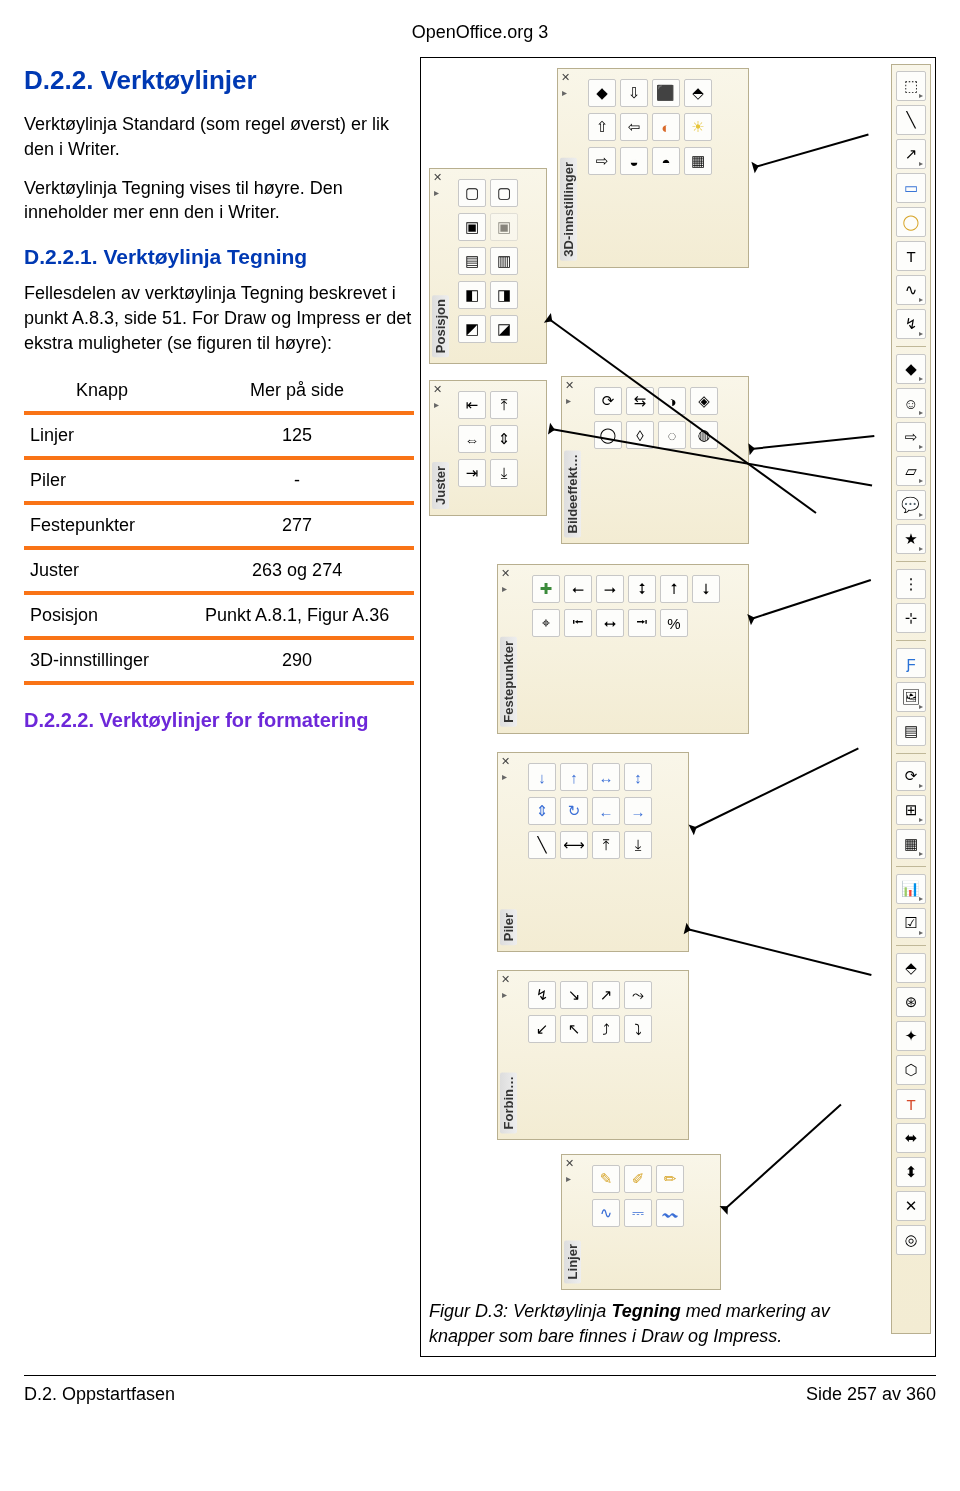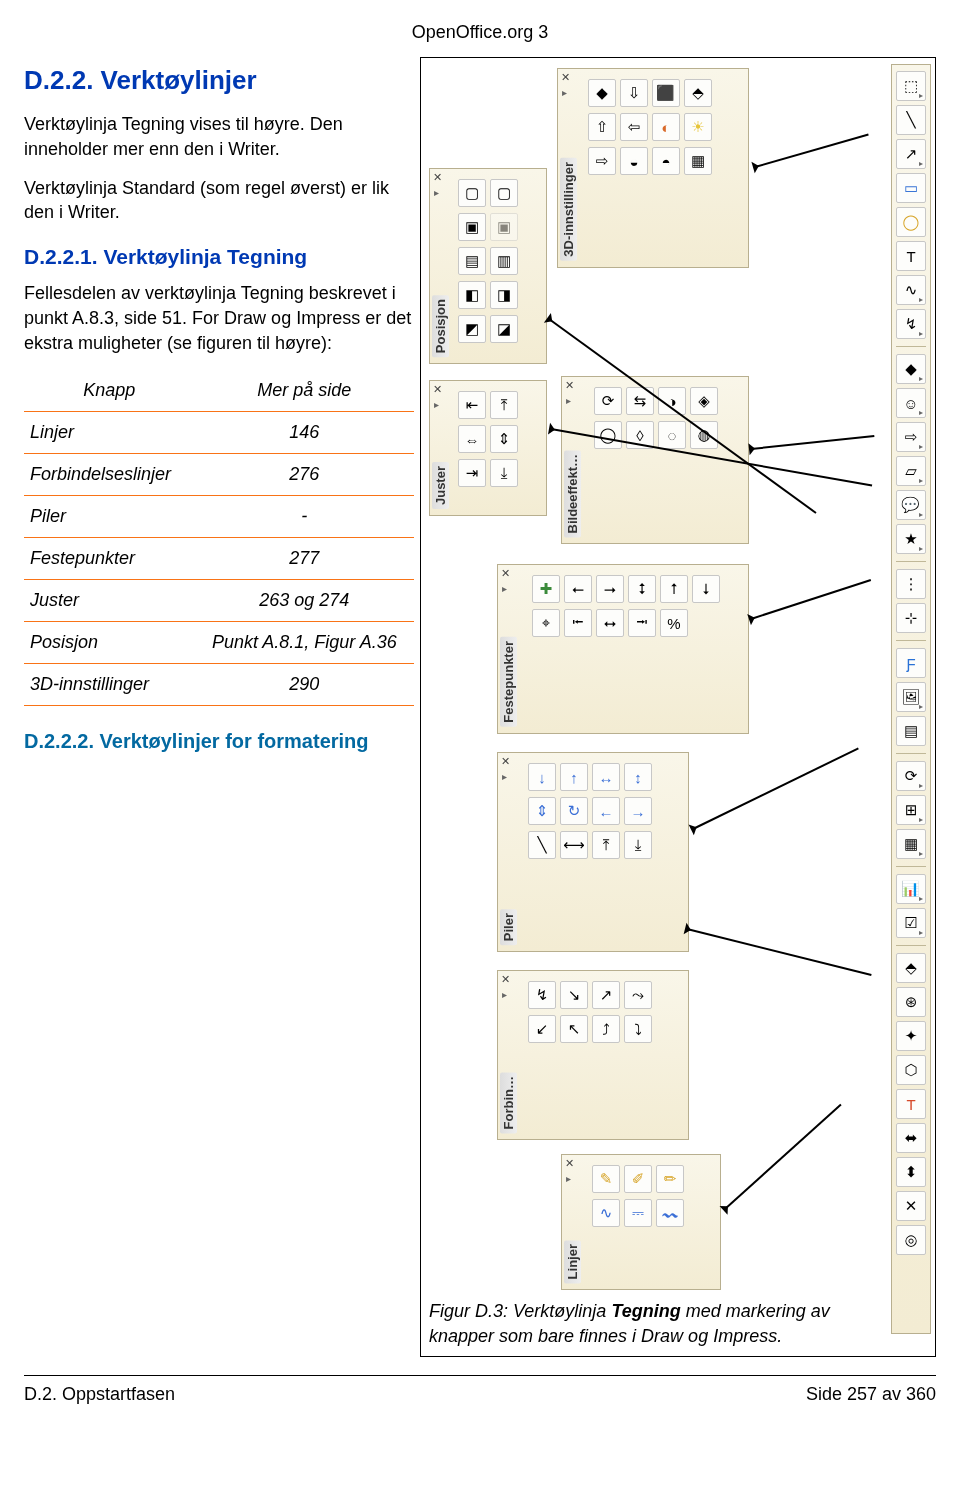--- a/index.html
+++ b/index.html
@@ -42,42 +42,41 @@
     font-weight: bold;
     margin: 8px 0 16px 0;
   }
   h3.blue {
     color: #0039b3;
     font-size: 21px;
     font-weight: bold;
     margin: 20px 0 12px 0;
   }
   h4.blue {
-    color: #0369a1;
+    color: #6d28d9;
     font-size: 20px;
     font-weight: bold;
     margin: 24px 0 14px 0;
   }
   p {
     font-size: 18px;
     line-height: 1.38;
     margin: 0 0 14px 0;
   }
   table.tbl {
     border-collapse: collapse;
     width: 100%;
     margin-bottom: 18px;
   }
   table.tbl td, table.tbl th {
-    border-bottom: 1px solid #f97316;
+    border-bottom: 4px solid #f97316;
     padding: 10px 6px;
     font-size: 18px;
     text-align: left;
     vertical-align: top;
-    font-style: italic;
   }
   table.tbl tr.head td {
     text-align: center;
   }
   table.tbl td:nth-child(2) {
     text-align: center;
   }
   .caption {
     font-style: italic;
     font-size: 18px;
@@ -199,39 +198,35 @@
 
 <div class="page">
 
   <div class="header-center">OpenOffice.org 3</div>
 
   <div class="two-col">
     <div class="left">
 
       <h2 class="blue">D.2.2. Verktøylinjer</h2>
 
+      <p>Verktøylinja Standard (som regel øverst) er lik den i Writer.</p>
       <p>Verktøylinja Tegning vises til høyre. Den inneholder mer enn den i Writer.</p>
-      <p>Verktøylinja Standard (som regel øverst) er lik den i Writer.</p>
 
       <h3 class="blue">D.2.2.1. Verktøylinja Tegning</h3>
       <p>Fellesdelen av verktøylinja Tegning beskrevet i punkt A.8.3, side 51. For Draw og Impress er det ekstra muligheter  (se figuren til høyre):</p>
 
       <table class="tbl">
         <tbody>
             <tr class="head">
           <td>Knapp</td>
           <td>Mer på side</td>
         </tr>
         <tr>
               <td>Linjer</td>
-              <td>146</td>
-            </tr>
-        <tr>
-              <td>Forbindelseslinjer</td>
-              <td>276</td>
+              <td>125</td>
             </tr>
         <tr>
               <td>Piler</td>
               <td>-</td>
             </tr>
         <tr>
               <td>Festepunkter</td>
               <td>277</td>
             </tr>
         <tr>

